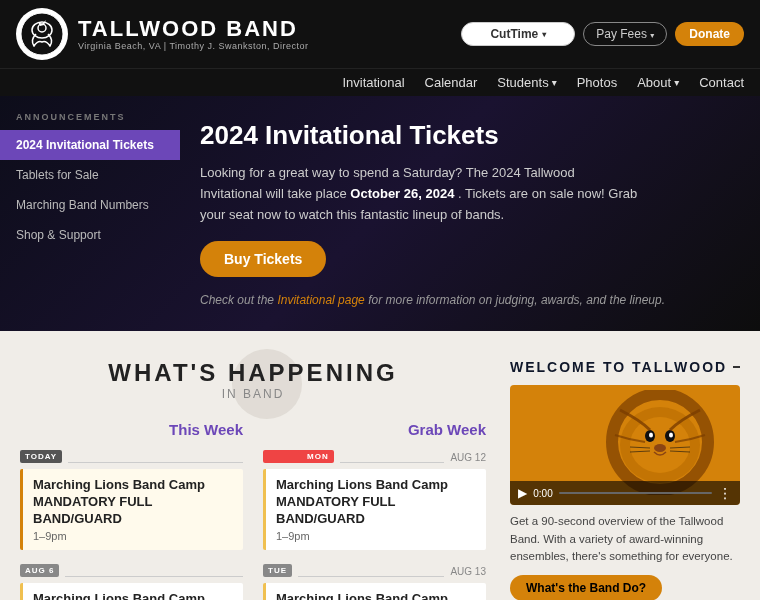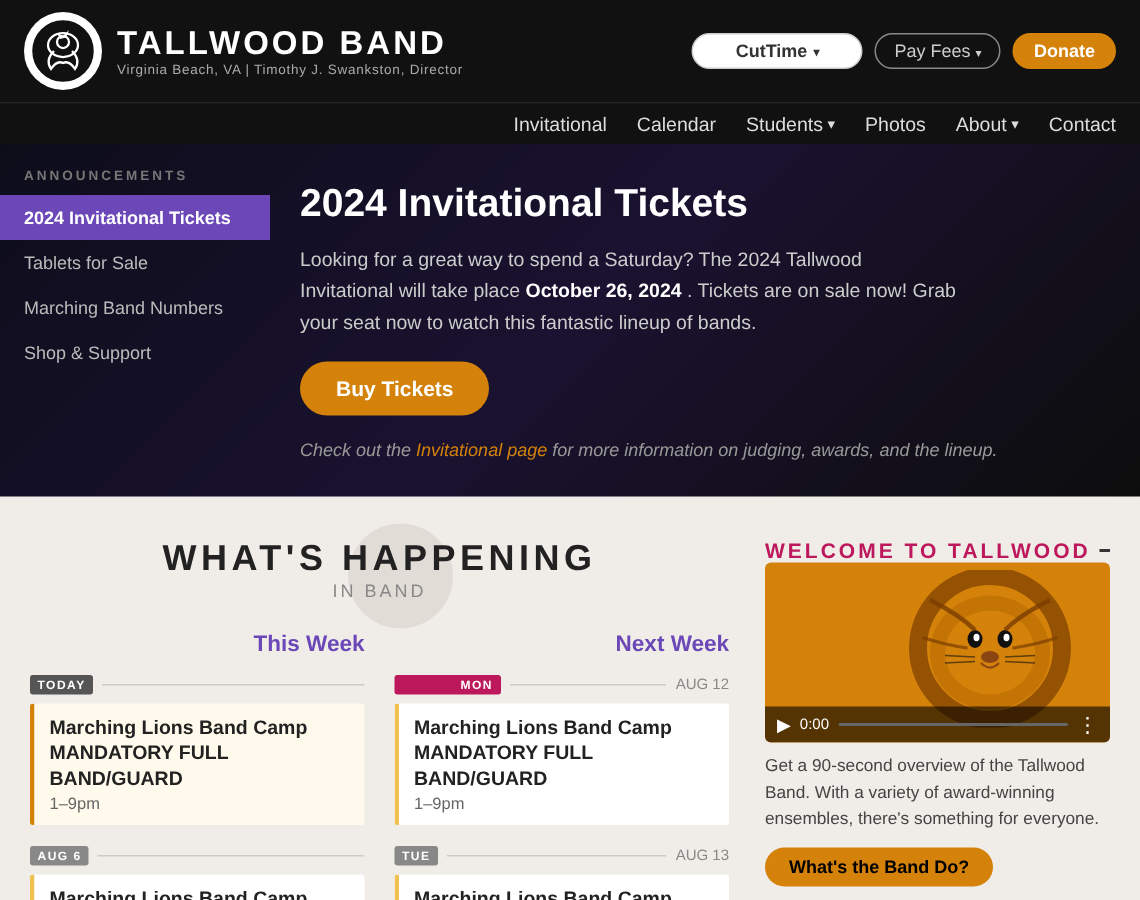--- a/index.html
+++ b/index.html
@@ -245,36 +245,36 @@
       font-weight: 800;
       color: #6c47b8;
       text-align: right;
       margin-bottom: 12px;
     }
     .event-item {
       margin-bottom: 14px;
     }
     .event-header {
       display: flex;
-      align-items: center;
+      align-items: flex-end;
       gap: 6px;
       margin-bottom: 6px;
     }
     .day-badge {
       background: #888;
       color: #fff;
       font-size: 8px;
       font-weight: 700;
       letter-spacing: 1px;
       padding: 2px 5px;
       border-radius: 2px;
       text-transform: uppercase;
     }
     .day-badge.today { background: #555; }
-    .day-badge.mon { background: #be185d; padding-left: 44px; }
+    .day-badge.mon { background: #ef4444; padding-left: 44px; }
     .day-badge.tue { background: #888; }
     .event-line {
       flex: 1;
       height: 1px;
       background: #ccc;
     }
     .event-date {
       font-size: 10px;
       color: #888;
     }
@@ -303,21 +303,22 @@
     
     .welcome-col {
       width: 230px;
       flex-shrink: 0;
     }
     .welcome-heading {
       font-size: 14px;
       font-weight: 800;
       letter-spacing: 2px;
       text-transform: uppercase;
-      color: #be185d;
+      color: #0f172a;
+      margin-bottom: 10px;
       display: flex;
       align-items: center;
       gap: 6px;
     }
     .welcome-heading::after {
       content: '';
       flex: 1;
       height: 2px;
       background: #333;
     }
@@ -491,21 +492,21 @@
           <div class="event-card">
             <div class="event-name">
               <span>Marching Lions Band Camp</span><br>
               
             </div>
           </div>
         </div>
       </div>
 
       <div class="week-col">
-        <div class="week-title">Next Week</div>
+        <div class="week-title">Grab Week</div>
 
         <div class="event-item">
           <div class="event-header">
             <span class="day-badge mon">MON</span>
             <div class="event-line"></div>
             <span class="event-date">AUG 12</span>
           </div>
           <div class="event-card">
             <div class="event-name">
               <span>Marching Lions Band Camp</span><br>

